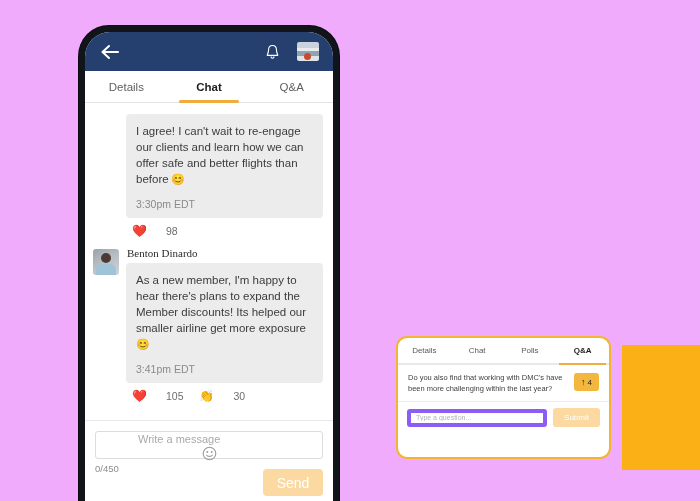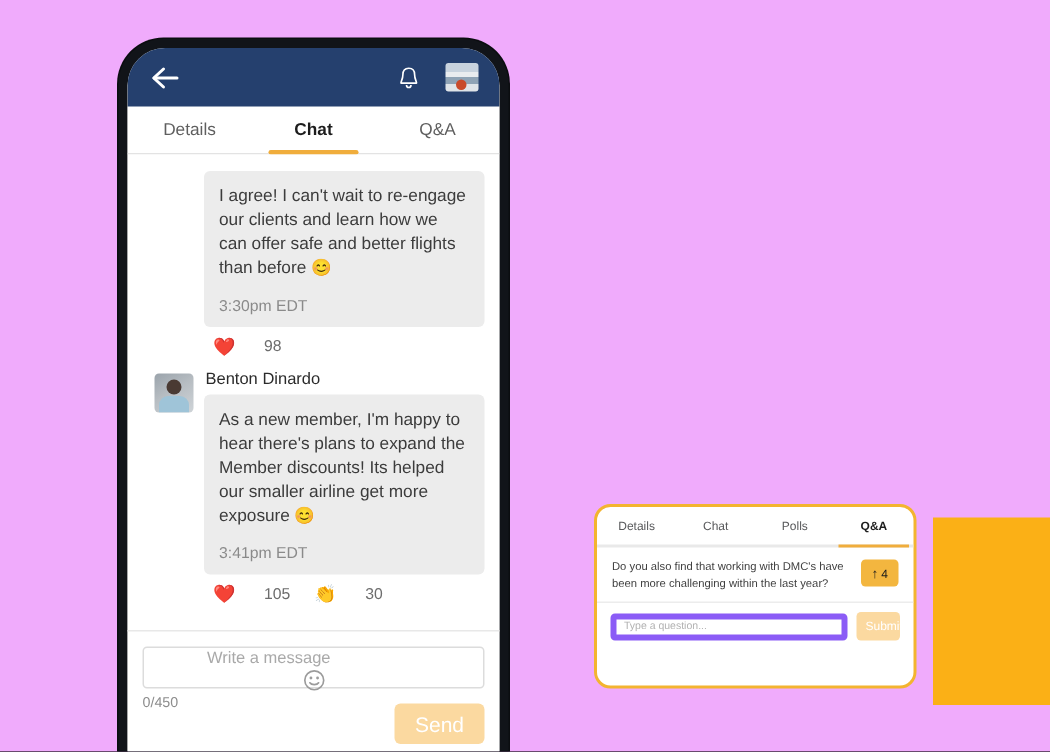--- a/index.html
+++ b/index.html
@@ -124,21 +124,21 @@
     height: 3px;
     background: #F0AD3C;
     border-radius: 2px;
   }
 
   
   .chat-body {
     position: relative;
     height: 318px;
     background: #ffffff;
-    padding: 11px 10px 0 18px;
+    padding: 11px 10px 0 8px;
     box-sizing: border-box;
     overflow: hidden;
   }
   .msg-row { margin-bottom: 10px; }
   .msg-row.with-avatar { display: flex; align-items: flex-start; }
 
   .avatar {
     width: 26px; height: 26px;
     border-radius: 3px;
     flex: 0 0 26px;
@@ -165,20 +165,21 @@
     background: #9fc4d8;
   }
 
   .msg-col { flex: 1; min-width: 0; }
 
   .sender-name {
     font-size: 11px;
     color: #2b2b2b;
     margin-bottom: 4px;
     padding-left: 1px;
+    font-family: Liberation Serif, serif;
   }
 
   .bubble {
     background: #ECECEC;
     border-radius: 4px;
     padding: 9px 10px 8px 10px;
   }
   .bubble.narrow { margin-left: 33px; }
   .bubble-text {
     font-size: 11.5px;
@@ -349,21 +350,21 @@
     border-radius: 3px;
     font-size: 7px;
     color: #555;
     padding: 0 5px;
     outline: none;
     font-family: "Liberation Sans", sans-serif;
     box-sizing: border-box;
   }
   .qa-input::placeholder { color: #b2b2b2; }
   .qa-submit {
-    width: 29px;
+    width: 47px;
     height: 19px;
     margin-left: 6px;
     background: #FBD9A0;
     color: #ffffff;
     border: none;
     border-radius: 3px;
     font-size: 8px;
     font-family: "Liberation Sans", sans-serif;
     cursor: default;
   }

